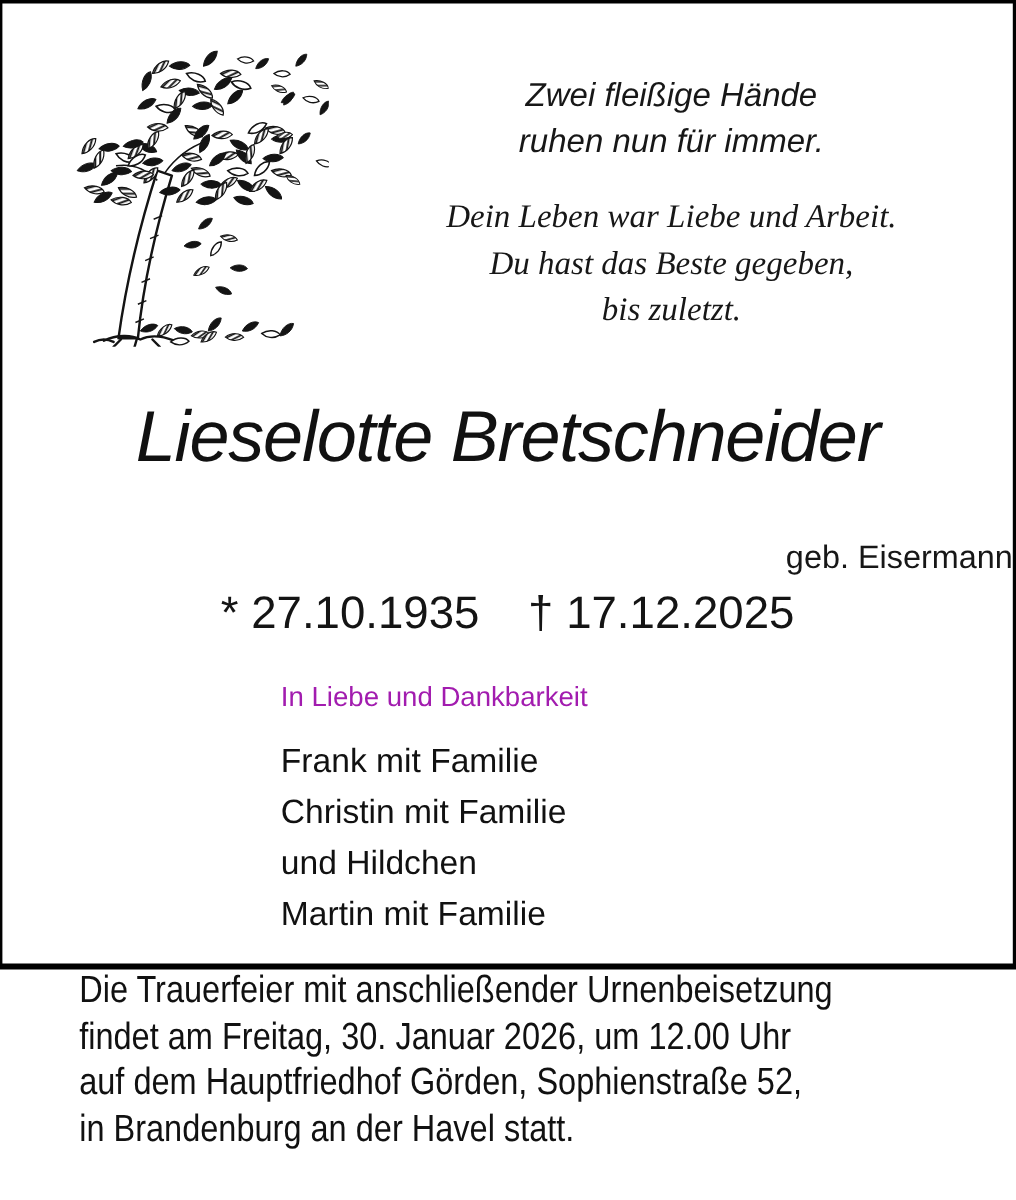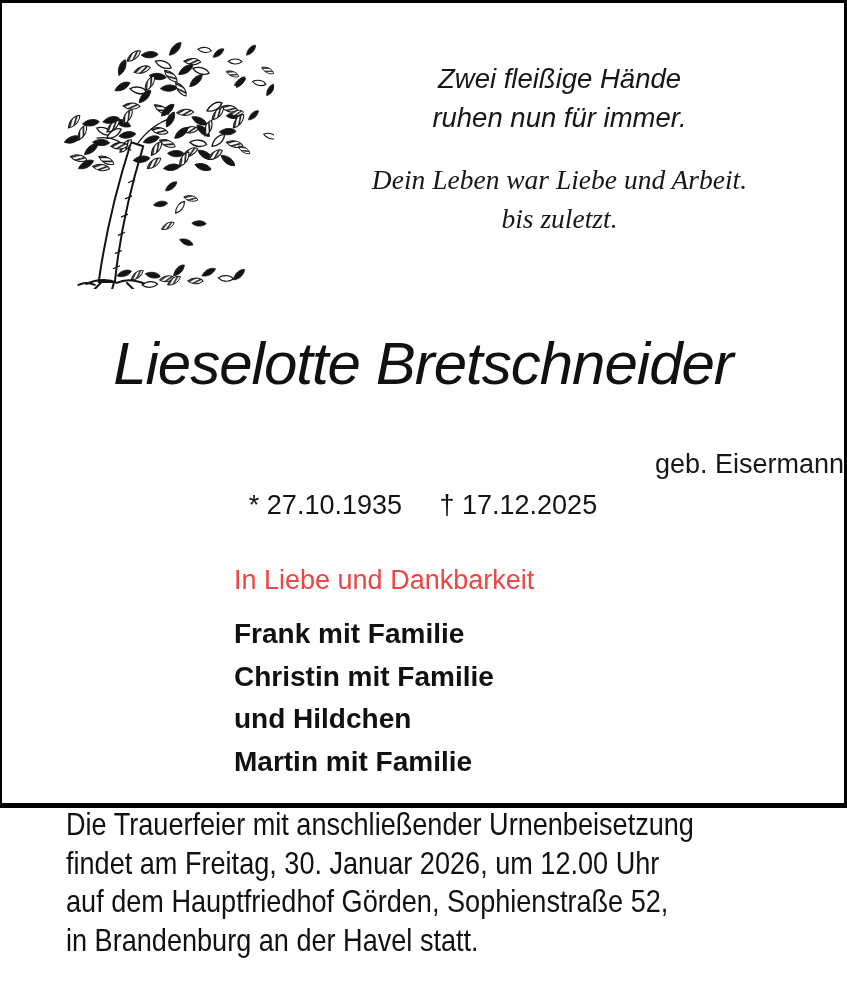--- a/index.html
+++ b/index.html
@@ -47,27 +47,27 @@
     font-style: italic; font-weight: normal;
     font-size: 60px; letter-spacing: -1px;
     margin: 0; color: #111;
   }
   .maiden {
     position: absolute; left: 0; right: 0; top: 446px;
     text-align: right; font-size: 27px; color: #171717;
   }
   .dates {
     position: absolute; left: 0; right: 0; top: 487px;
-    text-align: center; font-size: 27px; color: #141414;
+    text-align: center; font-size: 38px; color: #141414;
   }
   .dates .death { margin-left: 30px; }
   
   .tribute { position: absolute; left: 232px; top: 561px; }
-  .tribute-intro { font-size: 27px; line-height: 32px; color: #ef4444; }
-  .mourners { margin-top: 17px; font-weight: bold; font-size: 28px; line-height: 42.5px; color: #111; }
+  .tribute-intro { font-size: 23px; line-height: 32px; color: #a21caf; }
+  .mourners { margin-top: 17px; font-weight: normal; font-size: 28px; line-height: 42.5px; color: #111; }
   
   .funeral {
     position: absolute; left: 64px; top: 802px;
     font-size: 31.5px; line-height: 38.5px;
     transform: scaleX(0.86); transform-origin: 0 0;
     white-space: nowrap; color: #111;
   }
 </style>
 </head>
 <body>
@@ -202,20 +202,21 @@
     </svg>
   </div>
 
   <div class="verse">
     <div class="stanza1">
       <div>Zwei fleißige Hände</div>
       <div>ruhen nun für immer.</div>
     </div>
     <div class="stanza2">
       <div>Dein Leben war Liebe und Arbeit.</div>
+      <div>Du hast das Beste gegeben,</div>
       <div>bis zuletzt.</div>
     </div>
   </div>
 
   <h1 class="name">Lieselotte Bretschneider</h1>
   <div class="maiden">geb. Eisermann</div>
 
   <div class="dates">
     <span class="birth">* 27.10.1935</span>
     <span class="death">† 17.12.2025</span>

